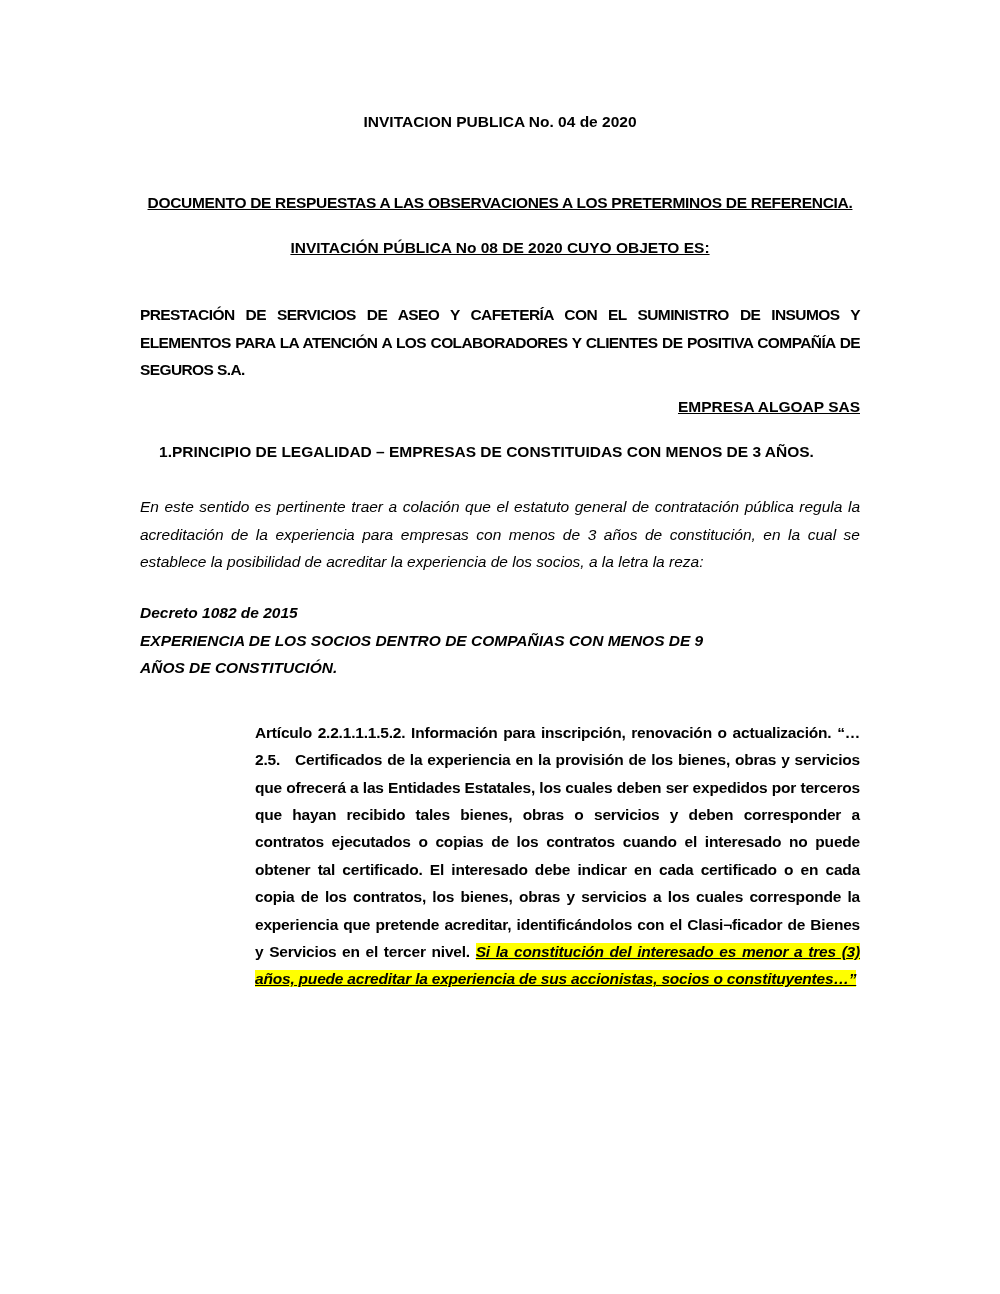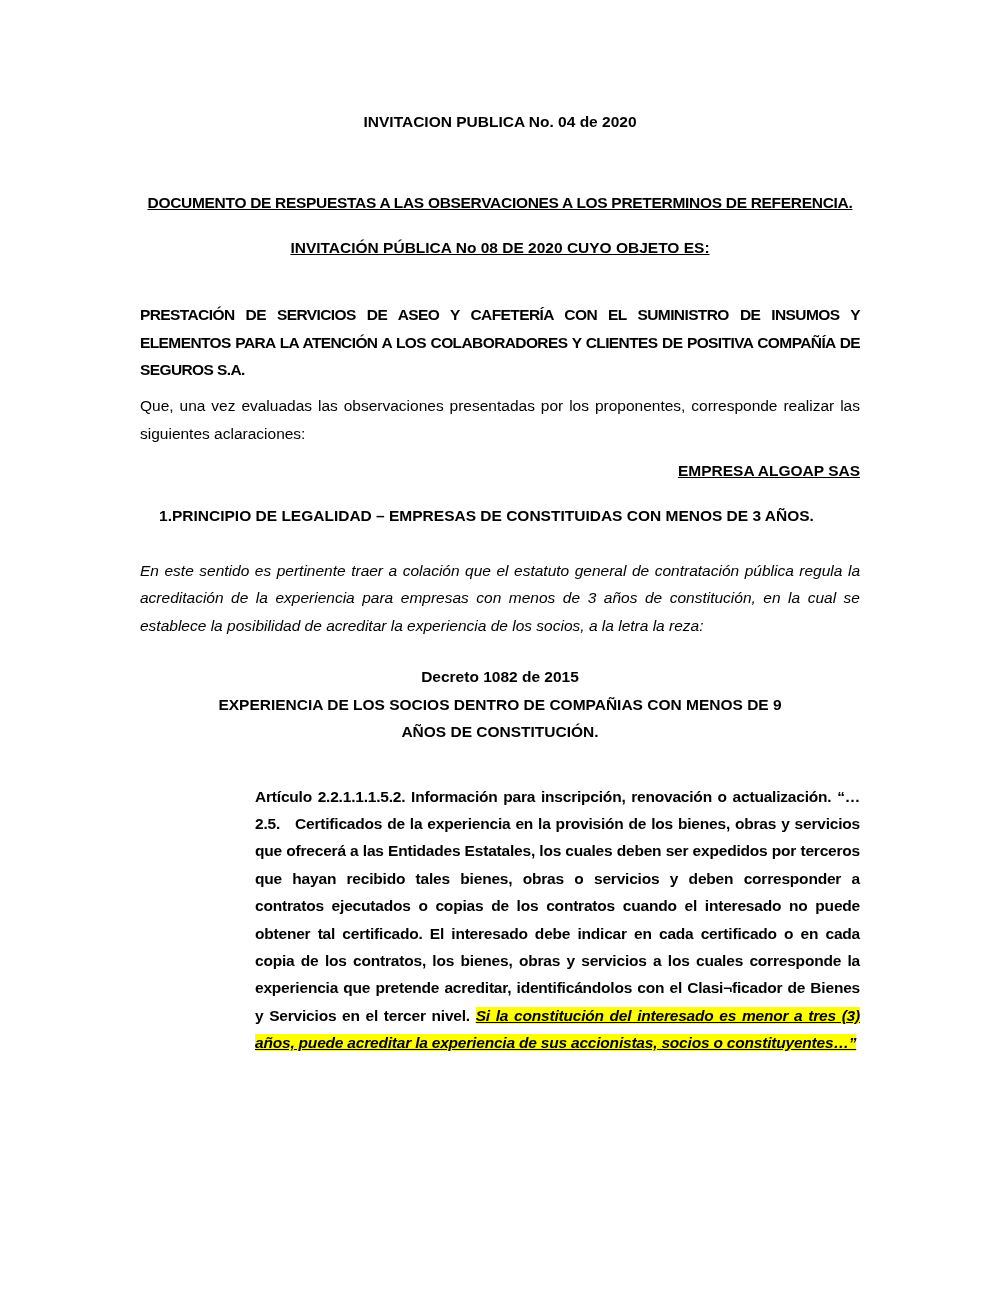--- a/index.html
+++ b/index.html
@@ -17,21 +17,21 @@
   }
   .content {
     position: absolute;
     left: 140px;
     top: 0;
     width: 720px;
   }
   .b { font-weight: bold; text-align: right; }
   .u { text-decoration: underline; margin-top: 41px; }
   .center { text-align: center; }
-  .right { text-align: center; }
+  .right { text-align: left; font-style: italic; }
   .just { text-align: justify; }
 
   .doc-title { margin-top: 108px; }
   .h-doc { margin-top: 54px; letter-spacing: -0.3px; }
   .h-inv { margin-top: 17px; }
   .p-object { margin-top: 40px; letter-spacing: -0.6px; }
   .p-intro { margin-top: 9px; }
   .h-company { margin-top: 10px; }
   .numbered { margin-top: 17px; display: flex; }
   .numbered .num { width: 32px; flex: 0 0 32px; }
@@ -56,21 +56,20 @@
   <div class="content">
 
     <div class="doc-title center b">INVITACION PUBLICA No. 04 de 2020</div>
 
     <div class="h-doc center b"><span class="u">DOCUMENTO DE RESPUESTAS A LAS OBSERVACIONES A LOS PRETERMINOS DE REFERENCIA.</span></div>
 
     <div class="h-inv center b"><span class="u">INVITACIÓN PÚBLICA No 08 DE 2020 CUYO OBJETO ES:</span></div>
 
     <p class="p-object just b">PRESTACIÓN DE SERVICIOS DE ASEO Y CAFETERÍA CON EL SUMINISTRO DE INSUMOS Y ELEMENTOS PARA LA ATENCIÓN A LOS COLABORADORES Y CLIENTES DE POSITIVA COMPAÑÍA DE SEGUROS S.A.</p>
 
-    <p class="p-intro just">Que, una vez evaluadas las observaciones presentadas por los proponentes, corresponde realizar las siguientes aclaraciones:</p>
 
     <div class="h-company b"><span class="u">EMPRESA ALGOAP SAS</span></div>
 
     <div class="numbered b">
       <span class="num">1.</span>
       <span>PRINCIPIO DE LEGALIDAD – EMPRESAS DE CONSTITUIDAS CON MENOS DE 3 AÑOS.</span>
     </div>
 
     <p class="p-legal just">En este sentido es pertinente traer a colación que el estatuto general de contratación pública regula la acreditación de la experiencia para empresas con menos de 3 años de constitución, en la cual se establece la posibilidad de acreditar la experiencia de los socios, a la letra la reza:</p>
 

